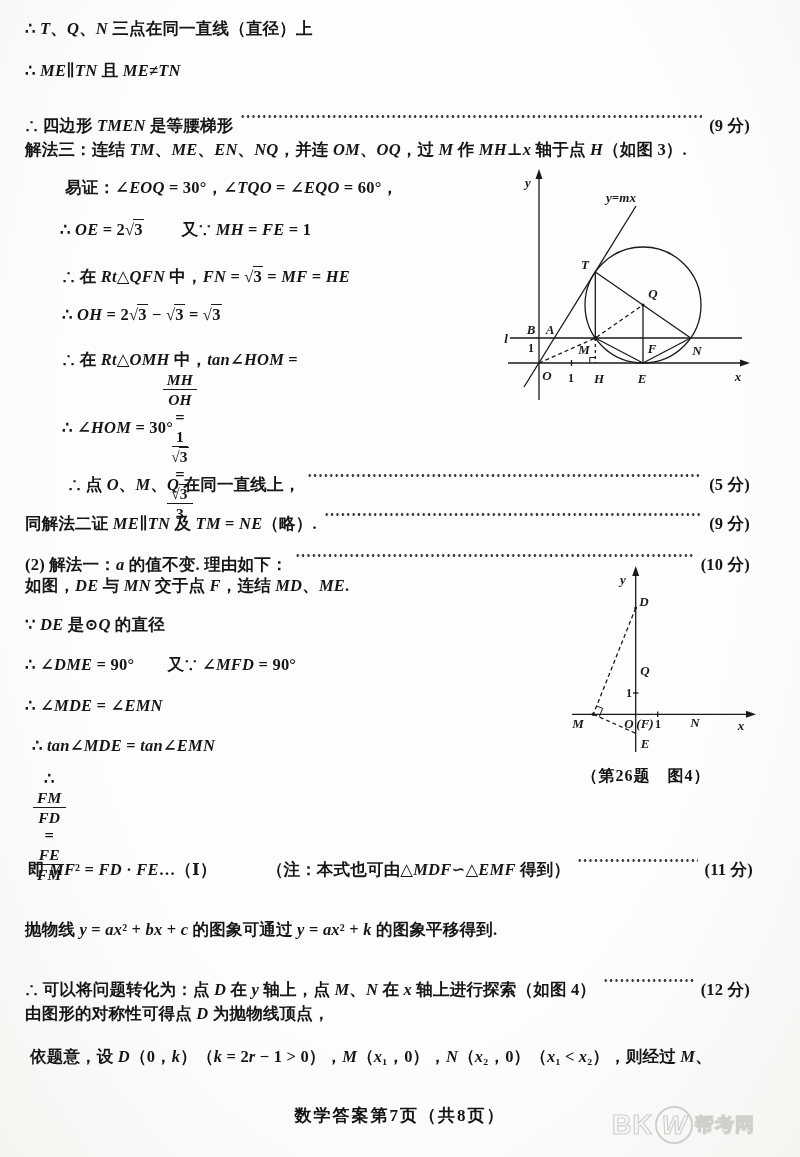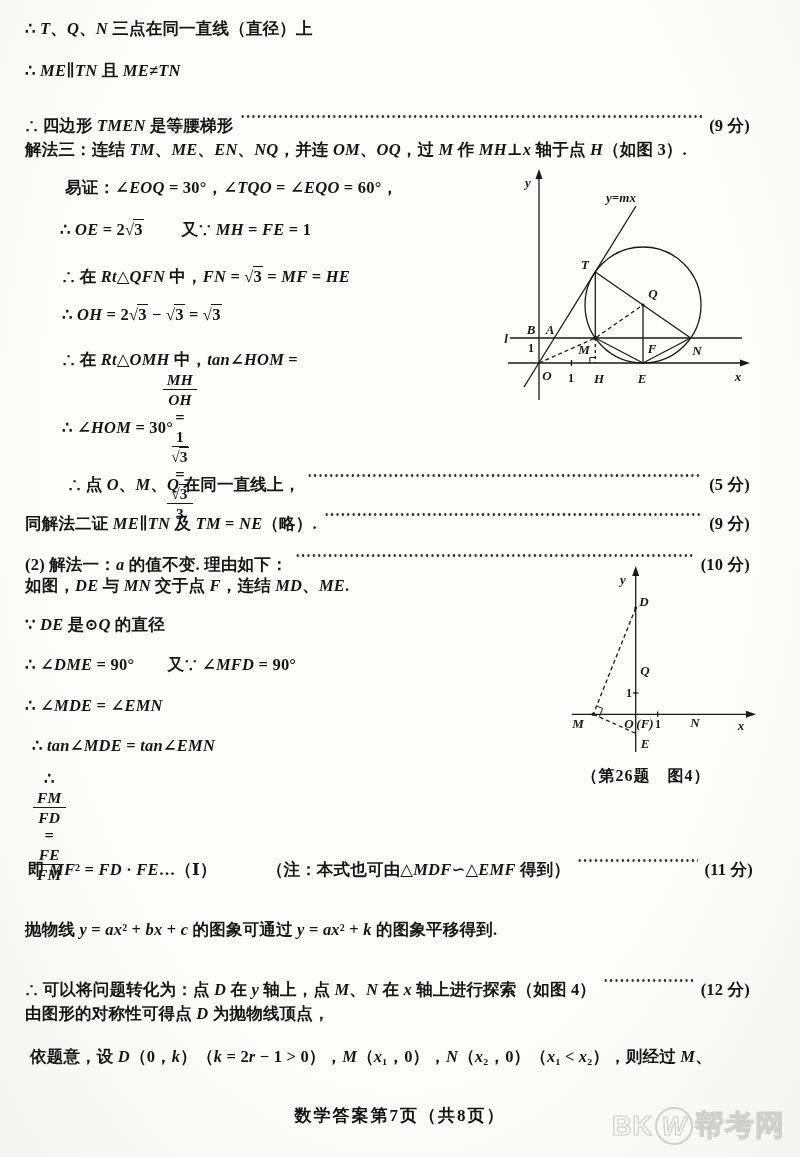--- a/index.html
+++ b/index.html
@@ -39,21 +39,21 @@
     font-family:"Liberation Sans","DejaVu Sans",sans-serif;font-weight:700;
     color:rgba(255,255,255,0.05);
     -webkit-text-stroke:1.2px #cfcfcc;
   }
   .wm-latin{font-size:27px;letter-spacing:1px;}
   .wm-circle{
     display:inline-flex;align-items:center;justify-content:center;
     width:34px;height:34px;border:2px solid #cfcfcc;border-radius:50%;
     font-size:26px;font-style:italic;margin:0 2px;
   }
-  .wm-cn{font-size:29px;letter-spacing:1px;}
+  .wm-cn{font-size:19px;letter-spacing:1px;}
   svg text{font-family:"Liberation Serif","DejaVu Serif",serif;}
   .svlbl{font-size:13px;font-style:italic;font-weight:700;fill:#1a1a1a;}
   .svnum{font-size:12px;font-style:normal;font-weight:600;fill:#1a1a1a;}
 </style>
 </head>
 <body>
 
 <div class="page">
 
   <div class="ln" style="left:25px;top:18px;"><span class="txt">∴ <i>T</i>、<i>Q</i>、<i>N</i> 三点在同一直线（直径）上</span></div>

